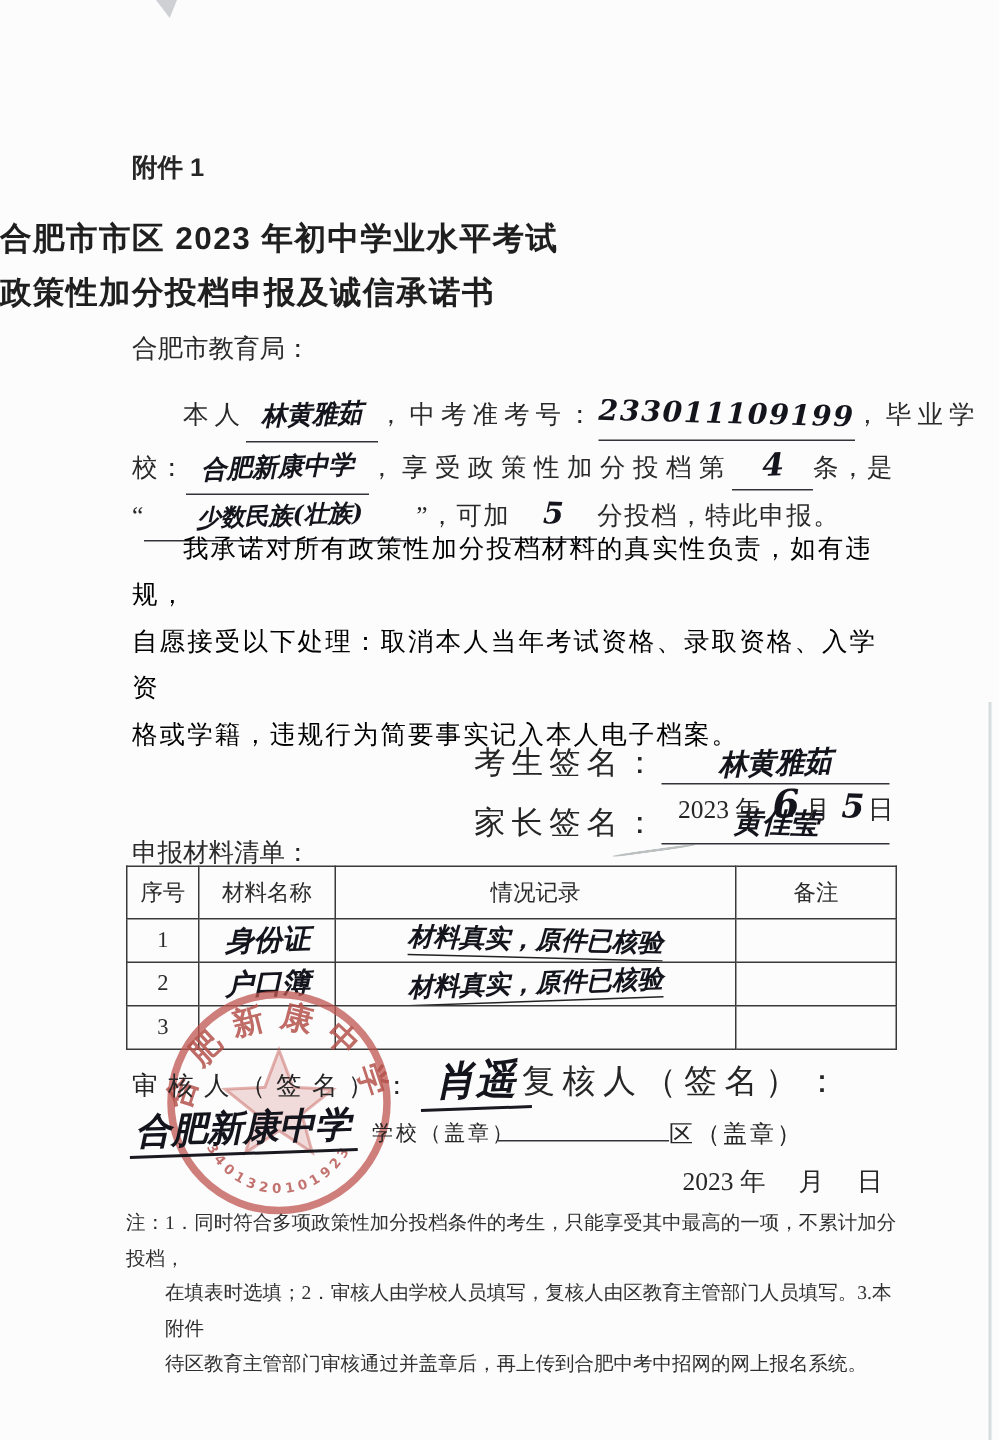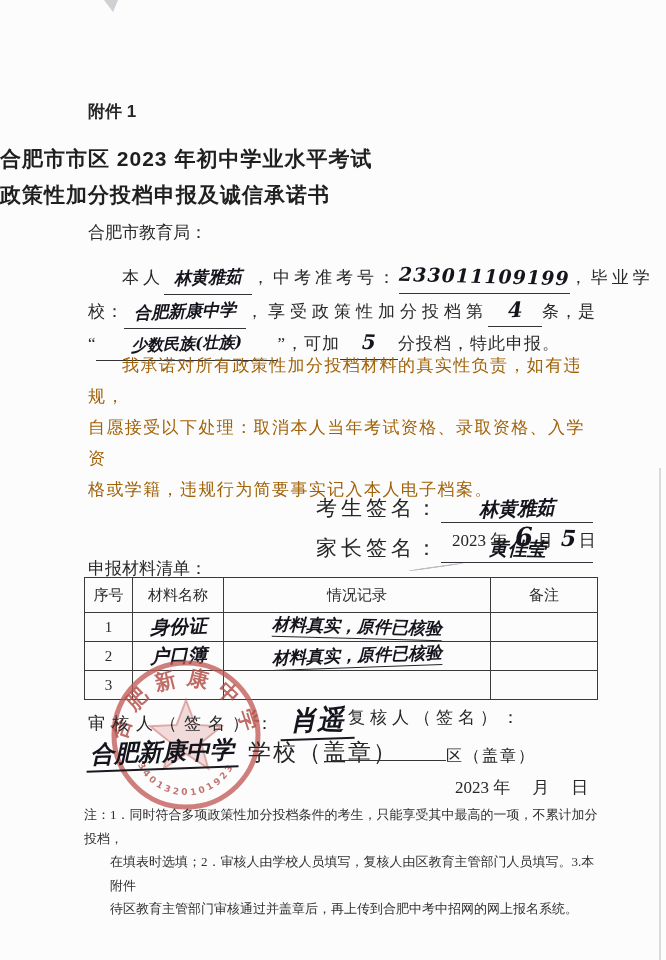--- a/index.html
+++ b/index.html
@@ -15,21 +15,21 @@
   .fline{display:flex;align-items:baseline;white-space:nowrap;height:33px;}
   .sp4{letter-spacing:4px;} .sp1{letter-spacing:1px;}
   .sp5{letter-spacing:5px;}
   
   .blank{border-bottom:1.6px solid #33333a;display:inline-flex;justify-content:center;
          align-items:flex-end;vertical-align:baseline;}
   
   .hw{font-family:"DejaVu Serif",serif;font-style:italic;font-weight:600;color:#14141c;
       display:inline-block;transform:rotate(-2deg);white-space:nowrap;}
   .hw2{transform:rotate(1.5deg);}
-  .commit{width:508px;font-size:17px;line-height:31px;letter-spacing:1.4px;color:#a16207;font-family:Liberation Serif, serif;}
+  .commit{width:508px;font-size:17px;line-height:31px;letter-spacing:1.4px;color:#000000;font-family:Liberation Serif, serif;}
   .sig-row{display:flex;align-items:baseline;white-space:nowrap;}
   .sig-label{font-size:21px;letter-spacing:4px;margin-top:44px;}
   .sig-line{border-bottom:1.6px solid #33333a;display:inline-flex;justify-content:center;}
   
   table.materials{border-collapse:collapse;table-layout:fixed;width:513px;font-size:15px;color:#2b2b2b;}
   table.materials td,table.materials th{border:1.6px solid #3a3a3a;text-align:center;
         font-weight:normal;padding:0;overflow:hidden;}
   
   .notes{width:522px;font-size:13px;line-height:23.5px;color:#303030;}
   .notes .indent{padding-left:26px;}
@@ -165,25 +165,25 @@
     </text>
     <text font-size="9" font-weight="bold" fill="#b5524c" opacity="0.8" letter-spacing="3" font-family="'DejaVu Sans',sans-serif">
       <textPath href="#arc-bottom" startOffset="50%" text-anchor="middle">3401320101923</textPath>
     </text>
   </svg>
 
   <div class="abs sig-row" style="left:88px;top:702px;z-index:2;">
     <span style="font-size:17px;letter-spacing:7px;">审核人（签名）：</span>
     <span class="hw" style="font-size:27px;border-bottom:2px solid #191920;padding:0 10px;">肖遥</span>
   </div>
-  <div class="abs" style="left:348px;top:706px;font-size:17px;letter-spacing:5px;z-index:2;">复核人（签名）：</div>
+  <div class="abs" style="left:348px;top:706px;font-size:22px;letter-spacing:5px;z-index:2;">复核人（签名）：</div>
 
   <div class="abs sig-row" style="left:86px;top:736px;z-index:2;">
     <span class="hw" style="font-size:24px;border-bottom:2px solid #191920;padding:0 4px;">合肥新康中学</span>
-    <span style="font-size:23px;letter-spacing:2px;margin-left:10px;">学校（盖章）</span>
+    <span style="font-size:14px;letter-spacing:2px;margin-left:10px;">学校（盖章）</span>
   </div>
   <div class="abs sig-row" style="left:332px;top:740px;z-index:2;">
     <span class="sig-line" style="width:114px;height:20px;"></span>
     <span style="font-size:16px;letter-spacing:2px;">区（盖章）</span>
   </div>
   <div class="abs sig-row" style="left:455px;top:776px;font-size:17px;z-index:2;">
     <span>2023 年</span>
     <span style="margin-left:22px;">月</span>
     <span style="margin-left:22px;">日</span>
   </div>

